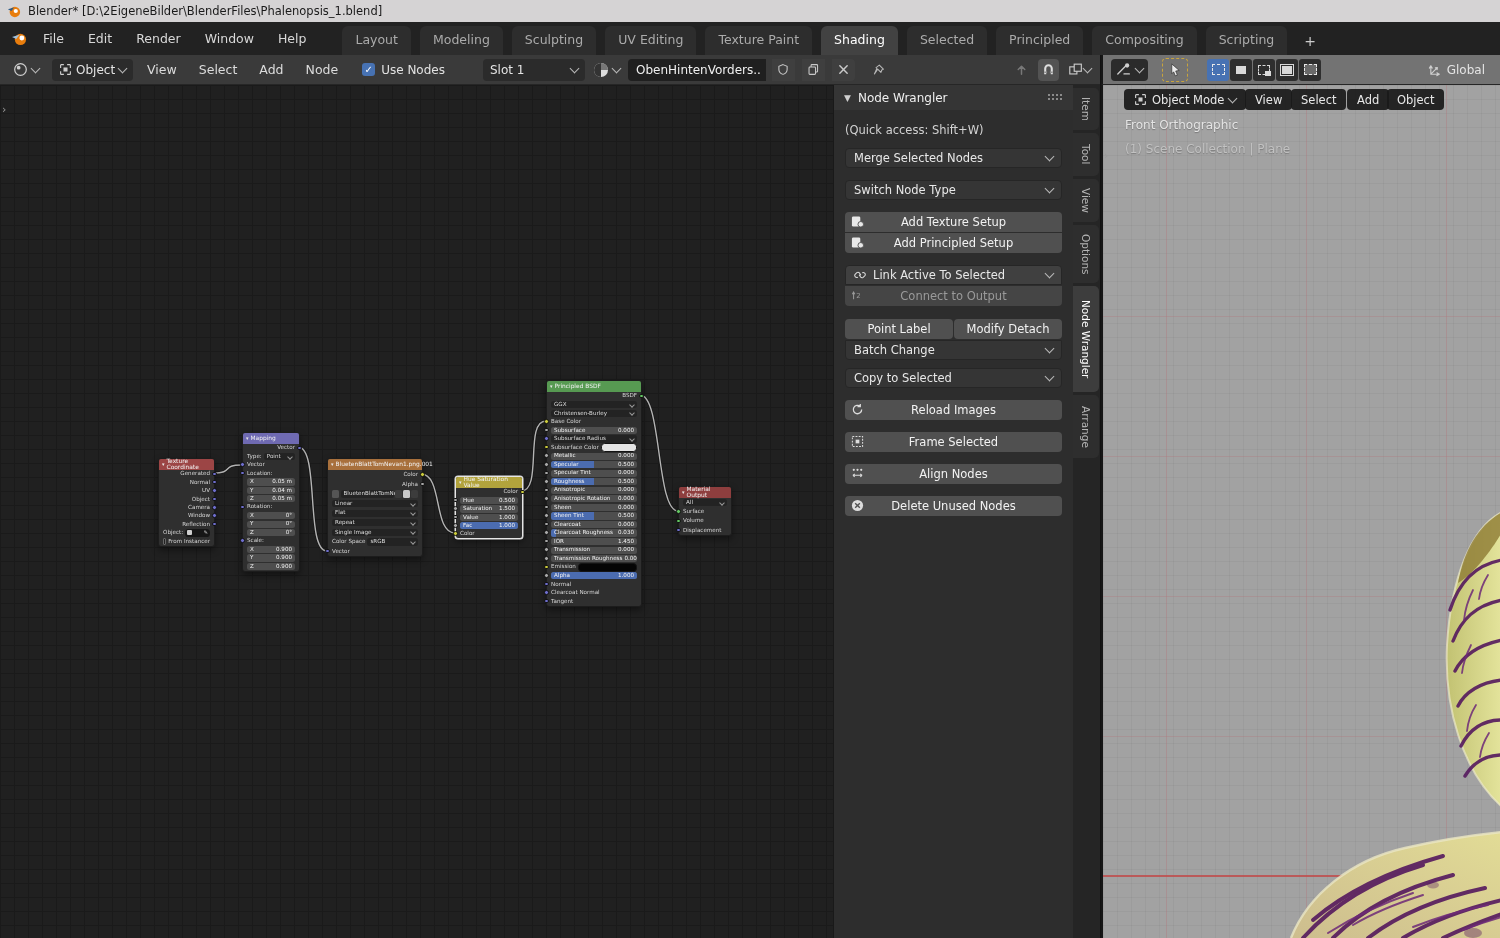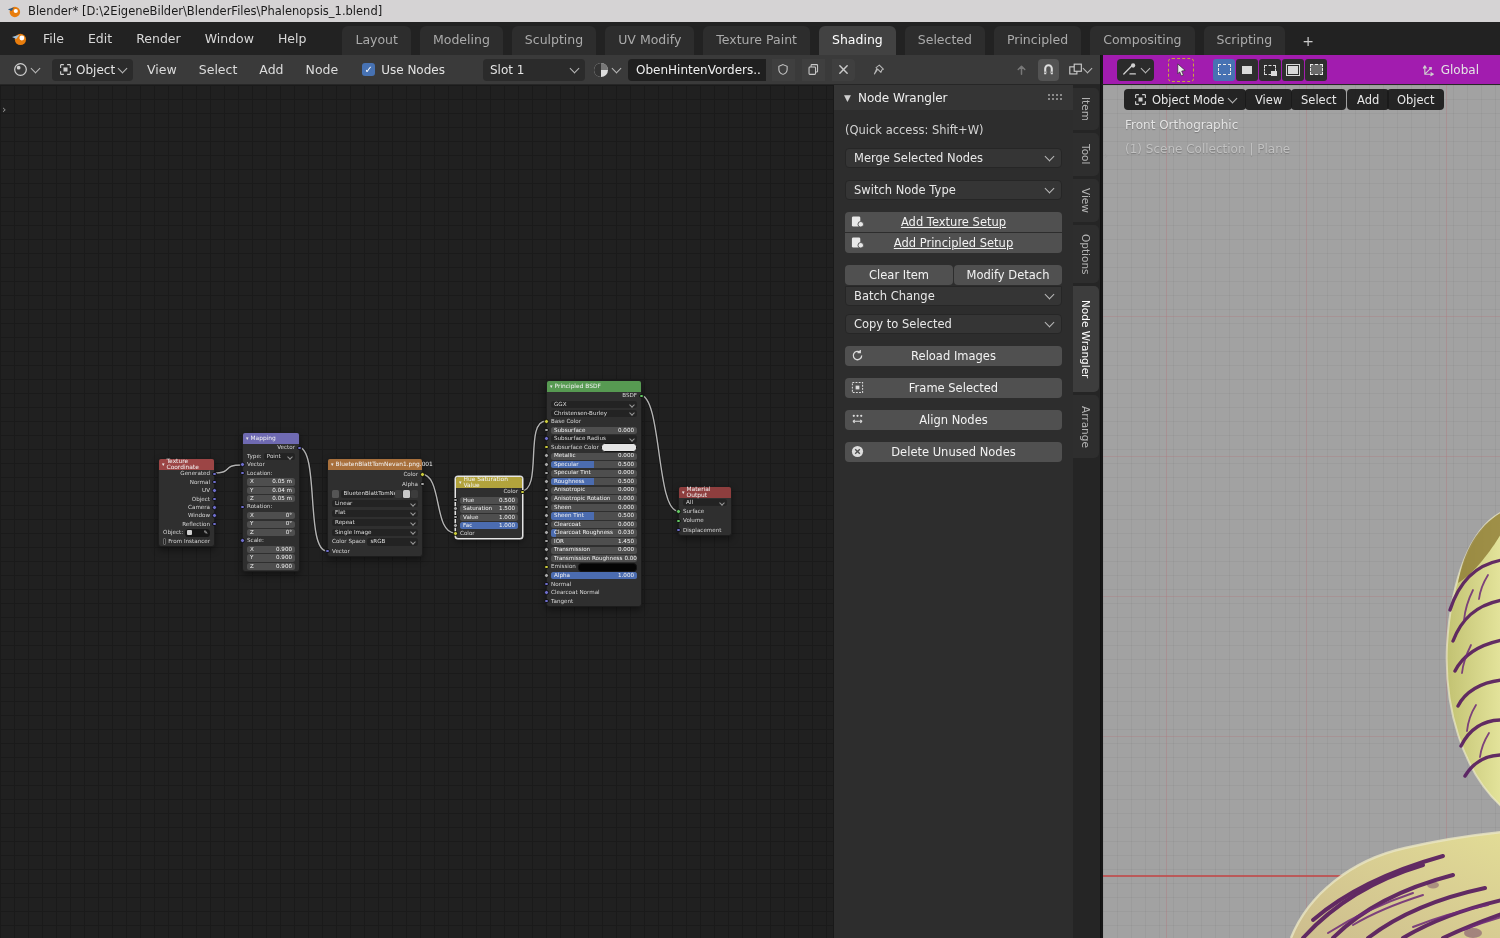--- a/index.html
+++ b/index.html
@@ -12,22 +12,22 @@
   
   .topbar{left:0;top:22px;width:1500px;height:33px;background:#222222;display:flex;align-items:center;box-sizing:border-box;}
   .menu-item{color:#d8d8d8;font-size:12.5px;padding:0 12px;cursor:default;}
   .ws-tabs{display:flex;gap:9px;margin-left:24px;align-items:flex-end;height:33px;}
   .ws-tab{font-size:12.5px;color:#ababab;background:#2d2d2d;padding:6px 13px 8px;border-radius:6px 6px 0 0;}
   .ws-tab.active{background:#424242;color:#ffffff;}
   .ws-add{color:#cccccc;font-size:14px;padding:0 8px 6px;}
   
   .ed-header{left:0;top:55px;width:1100px;height:30px;background:#3a3a3a;border-bottom:1px solid #262626;
     display:flex;align-items:center;box-sizing:border-box;padding:0 6px;gap:6px;}
-  .vp-header{left:1101px;top:55px;width:399px;height:30px;background:#a21caf;border-bottom:1px solid #262626;
-    display:flex;align-items:center;box-sizing:border-box;padding:0 14px;gap:8px;border-left:2px solid #161616;justify-content:flex-end;}
+  .vp-header{left:1101px;top:55px;width:399px;height:30px;background:#737373;border-bottom:1px solid #262626;
+    display:flex;align-items:center;box-sizing:border-box;padding:0 8px;gap:8px;border-left:2px solid #161616;justify-content:flex-end;}
   .hbtn{display:flex;align-items:center;gap:4px;background:#2b2b2b;border-radius:4px;height:22px;padding:0 7px;color:#e4e4e4;font-size:12px;}
   .hmenu{color:#dcdcdc;font-size:12.5px;padding:0 8px;}
   .chev{width:6px;height:6px;border-right:1.4px solid #b9b9b9;border-bottom:1.4px solid #b9b9b9;
     transform:rotate(45deg);margin-top:-3px;display:inline-block;}
   .checkbox{width:13px;height:13px;background:#4772b3;border-radius:3px;color:#fff;font-size:10px;
     display:flex;align-items:center;justify-content:center;}
   .namefield{background:#1f1f1f;border-radius:4px 0 0 4px;height:22px;width:138px;display:flex;align-items:center;
     padding:0 8px;color:#f0f0f0;font-size:12px;box-sizing:border-box;}
   .fieldbtn{background:#3f3f3f;height:22px;width:23px;display:flex;align-items:center;justify-content:center;margin-left:1px;}
   .fieldbtn.last{border-radius:0 4px 4px 0;}
@@ -71,21 +71,21 @@
   .np-grip{margin-left:auto;width:16px;height:9px;background-image:radial-gradient(#8b8b8b 1px,transparent 1.1px);background-size:4px 4px;}
   .np-body{padding:9px 11px;}
   .quick{color:#d2d2d2;font-size:11.5px;margin:4px 0 11px;}
   .dd{height:20px;background:#353535;border:1px solid #262626;border-radius:4px;display:flex;align-items:center;
     padding:0 8px;color:#e8e8e8;font-size:11.5px;box-sizing:border-box;}
   .dd .chev{margin-left:auto;}
   .op{height:20px;background:#505050;border-radius:4px;display:flex;align-items:center;justify-content:center;
     color:#f2f2f2;font-size:11.5px;position:relative;box-sizing:border-box;}
   .op.disabled{background:#454545;color:#9a9a9a;}
   .op .licon{position:absolute;left:6px;top:3px;}
-  .grp > *{border-radius:0;margin-bottom:1px;text-decoration:underline;}
+  .grp > *{border-radius:0;margin-bottom:1px;}
   .grp > *:first-child{border-radius:4px 4px 0 0;}
   .grp > *:last-child{border-radius:0 0 4px 4px;margin-bottom:0;}
   .row2{display:flex;gap:1px;}
   .row2 .op{flex:1;}
   .mb12{margin-bottom:12px;} .mb8{margin-bottom:8px;}
   
   .sidetabs{left:1073px;top:85px;width:27px;height:853px;background:#252525;box-sizing:border-box;}
   .stab{position:absolute;left:0;width:26px;background:#2e2e2e;border-radius:0 5px 5px 0;color:#b5b5b5;
     font-size:10.5px;writing-mode:vertical-rl;display:flex;align-items:center;justify-content:center;box-sizing:border-box;}
   .stab.active{background:#3d3d3d;color:#ffffff;}
@@ -131,21 +131,21 @@
   </span>
   <span class="menu-item">File</span>
   <span class="menu-item">Edit</span>
   <span class="menu-item">Render</span>
   <span class="menu-item">Window</span>
   <span class="menu-item">Help</span>
   <div class="ws-tabs">
     <span class="ws-tab">Layout</span>
     <span class="ws-tab">Modeling</span>
     <span class="ws-tab">Sculpting</span>
-    <span class="ws-tab">UV Modify</span>
+    <span class="ws-tab">UV Editing</span>
     <span class="ws-tab">Texture Paint</span>
     <span class="ws-tab active">Shading</span>
     <span class="ws-tab">Selected</span>
     <span class="ws-tab">Principled</span>
     <span class="ws-tab">Compositing</span>
     <span class="ws-tab">Scripting</span>
     <span class="ws-add">+</span>
   </div>
 </div>
 
@@ -752,24 +752,44 @@
           <svg width="13" height="13" viewBox="0 0 14 14">
               <rect x="1" y="1.5" width="9" height="11" rx="1.5" fill="#e8e8e8"></rect>
               <circle cx="10.5" cy="10" r="3" fill="#e8e8e8" stroke="#505050" stroke-width="1"></circle>
             </svg>
           </span>
         <span>Add Principled Setup</span>
       </div>
     </div>
 
 
+    <div class="grp" style="margin-bottom:13px">
+      <div class="dd" style="background:#404040">
+        <span style="margin-right:7px">
+          <svg width="12" height="12" viewBox="0 0 14 14">
+              <path d="M6 8 L8 6 M4.5 9.5 a2.3 2.3 0 0 1-3.2-3.2 l2-2 a2.3 2.3 0 0 1 3.2 3.2 M9.5 4.5 a2.3 2.3 0 0 1 3.2 3.2 l-2 2 a2.3 2.3 0 0 1-3.2-3.2" fill="none" stroke="#dcdcdc" stroke-width="1.2"></path>
+            </svg>
+          </span>
+        <span>Link Active To Selected</span>
+          <span class="chev"></span>
+      </div>
+      <div class="op disabled">
+        <span class="licon">
+          <svg width="12" height="12" viewBox="0 0 14 14">
+              <path d="M3 12 V4 M1.5 6 L3 3.5 L4.5 6" stroke="#9a9a9a" stroke-width="1.2" fill="none"></path>
+              <text x="6" y="11" font-size="8" fill="#9a9a9a">2</text>
+            </svg>
+          </span>
+        <span>Connect to Output</span>
+      </div>
+    </div>
 
     <div class="row2" style="margin-bottom:1px">
       <div class="op">
-          <span>Clear Item</span>
+          <span>Point Label</span>
         </div>
       <div class="op">
           <span>Modify Detach</span>
         </div>
     </div>
     <div class="dd mb8" style="border-radius:0 0 4px 4px">
       <span>Batch Change</span>
         <span class="chev"></span>
     </div>
 

